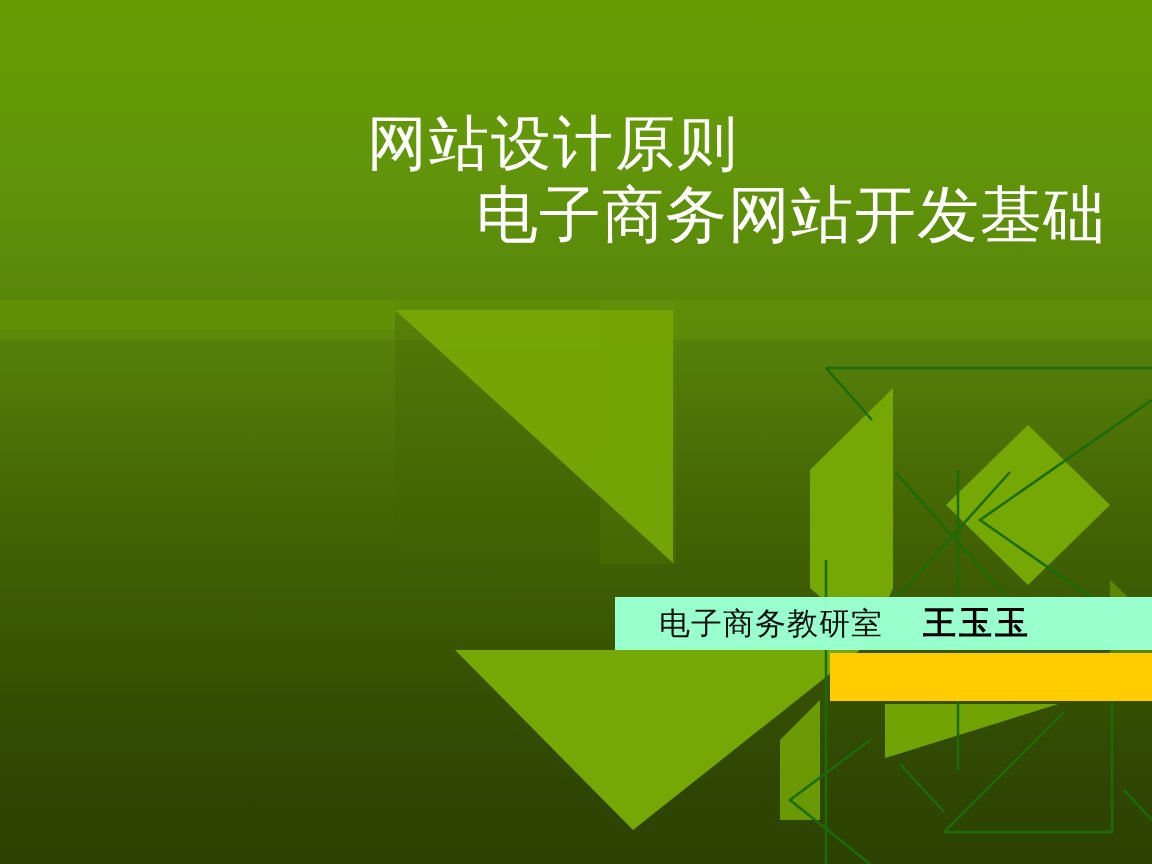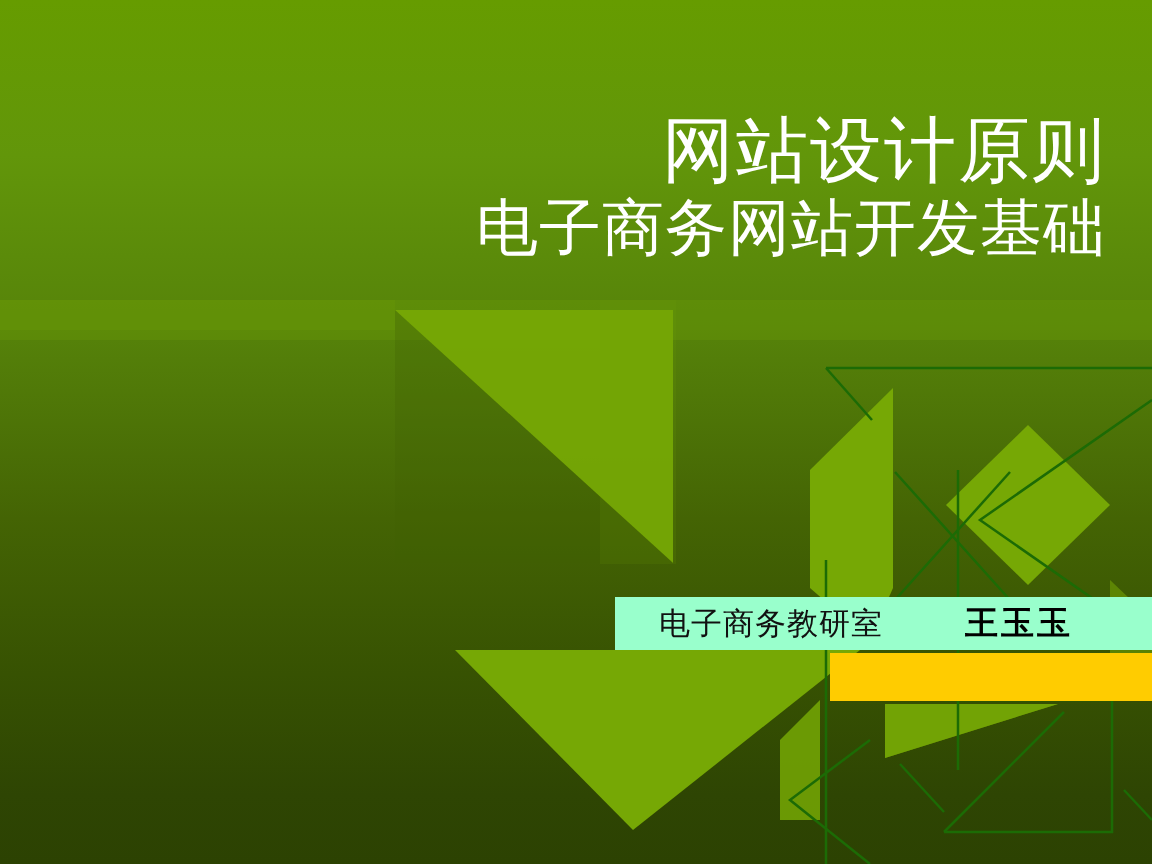--- a/index.html
+++ b/index.html
@@ -38,25 +38,26 @@
     position: absolute;
     left: 0;
     top: 112px;
     width: 1106px;
     text-align: right;
   }
   .main-title {
     margin: 0;
     color: #ffffff;
     font-family: "Liberation Sans", "DejaVu Sans", sans-serif;
-    font-size: 72px;
+    font-size: 60px;
     font-weight: 400;
     line-height: 1.08;
     letter-spacing: 2px;
     white-space: nowrap;
+    text-align: center;
   }
   .sub-title {
     margin: 4px 0 0 18px;
     color: #ffffff;
     font-family: "Liberation Serif", "DejaVu Serif", serif;
     font-size: 62px;
     font-weight: 400;
     line-height: 1.1;
     letter-spacing: 1px;
     white-space: nowrap;
@@ -67,21 +68,20 @@
     position: absolute;
     left: 615px;
     top: 597px;
     width: 537px;
     height: 53px;
     background: #99ffcc;
     display: flex;
     align-items: center;
     box-sizing: border-box;
     padding-left: 44px;
-    gap: 42px;
   }
   .author-dept {
     color: #111111;
     font-family: "Liberation Serif", "DejaVu Serif", serif;
     font-size: 31px;
     font-weight: 400;
     letter-spacing: 1px;
     white-space: nowrap;
   }
   .author-name {

